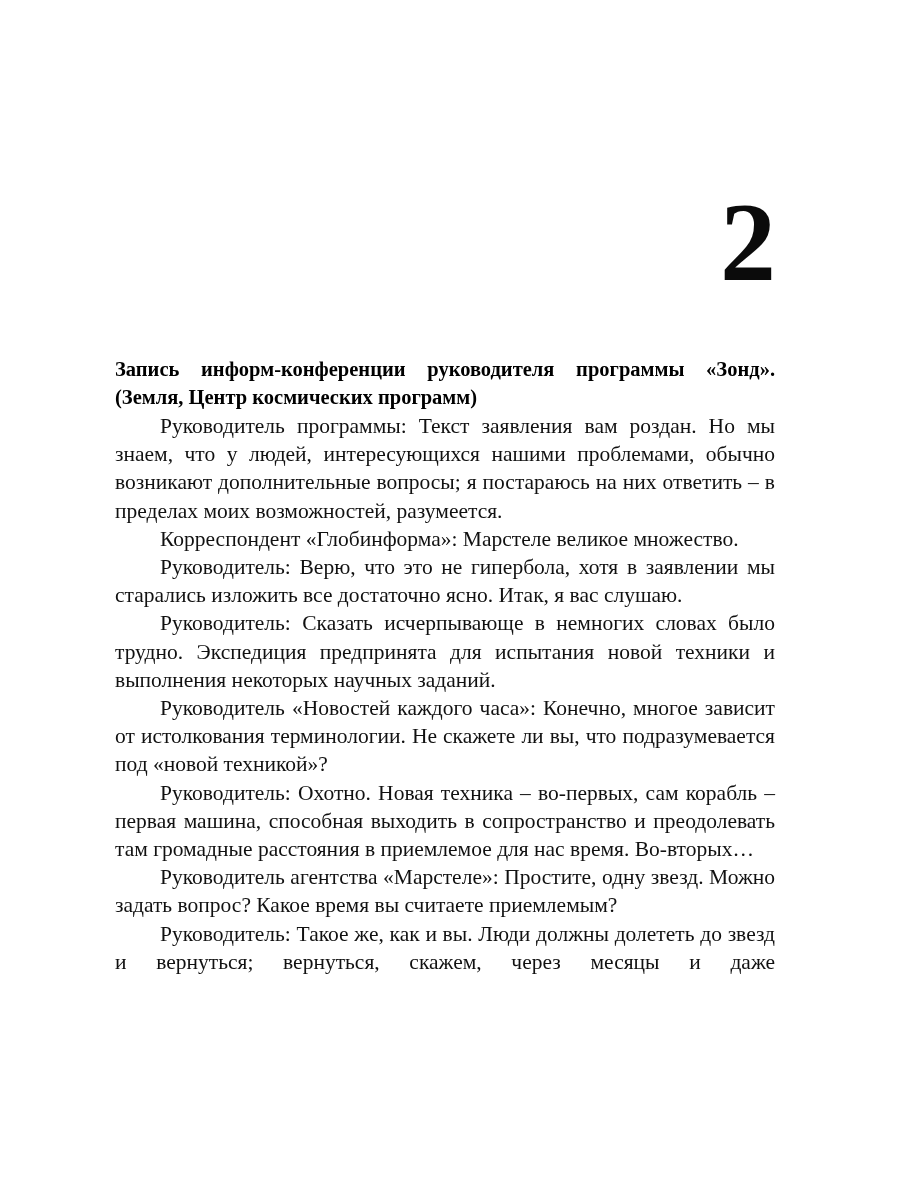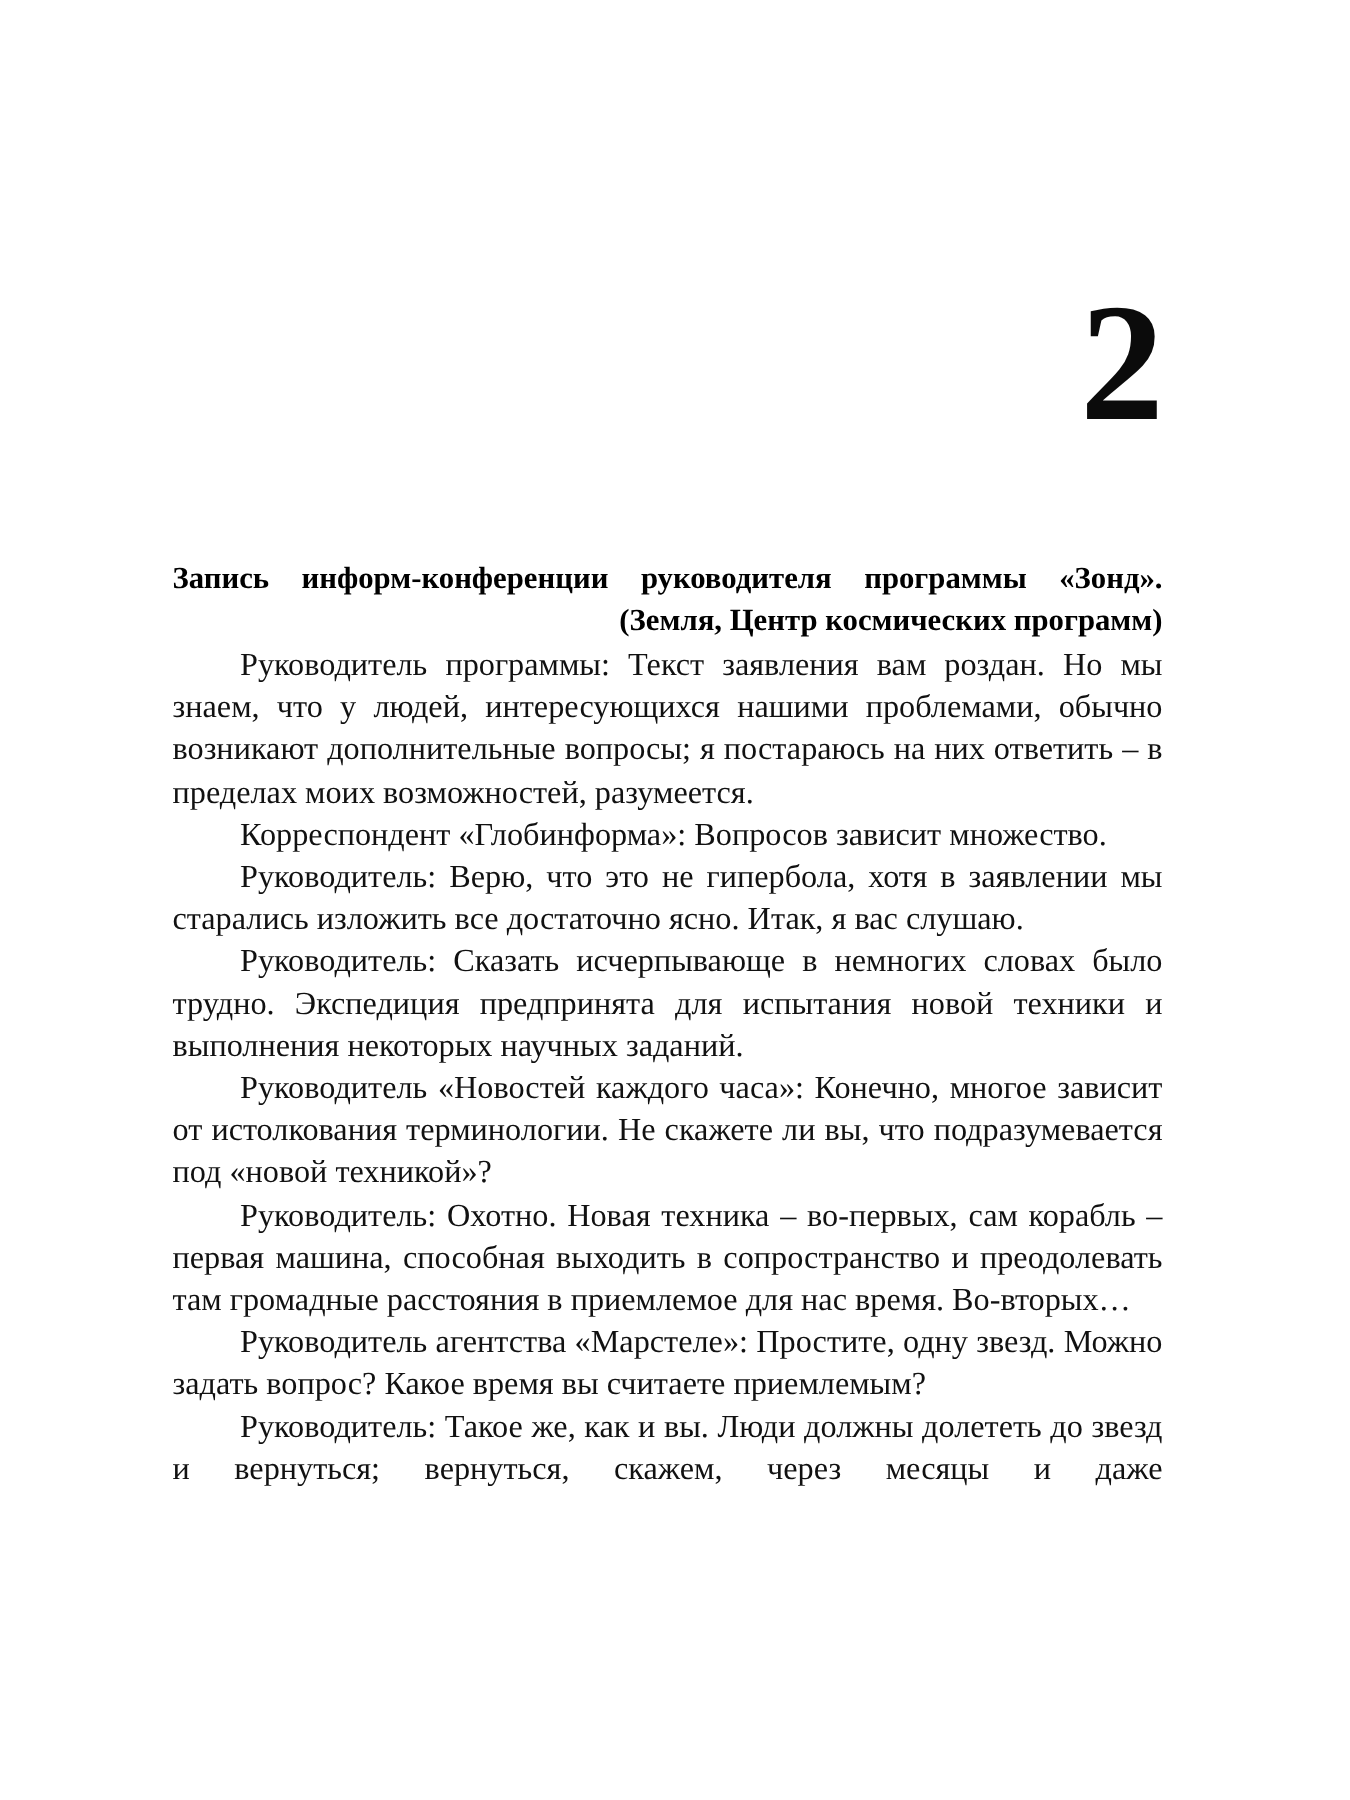--- a/index.html
+++ b/index.html
@@ -32,41 +32,41 @@
     font-size: 112px;
     line-height: 112px;
     letter-spacing: -1px;
     color: #0b0b0b;
   }
 
   
   .text-column {
     position: absolute;
     left: 115px;
-    top: 373px;
+    top: 356px;
     width: 660px;
   }
 
   .chapter-heading {
     font-weight: bold;
     font-size: 20.5px;
     line-height: 27.5px;
     text-align: center;
     margin: 0 0 1px 0;
     color: #000;
   }
   .chapter-heading .head-line-1 {
     display: block;
     text-align: justify;
     text-align-last: justify;
     white-space: nowrap;
   }
   .chapter-heading .head-line-2 {
     display: block;
-    text-align: right;
+    text-align: left;
   }
 
   .para {
     margin: 0;
     font-size: 21.5px;
     line-height: 28.2px;
     text-align: justify;
     text-indent: 45px;
     hyphens: manual;
     color: #111;
@@ -92,21 +92,21 @@
     <div class="chapter-heading">
       <span class="head-line-1">Запись информ-конференции руководителя программы «Зонд».</span>
       <span class="head-line-2">(Земля, Центр космических программ)</span>
     </div>
 
     <p class="para">
       <span class="speaker">Руководитель программы:</span><span> Текст заявления вам роздан. Но мы знаем, что у людей, интересующихся нашими проблемами, обычно возникают дополнительные вопросы; я постараюсь на них ответить – в пределах моих возможностей, разумеется.</span>
     </p>
 
     <p class="para">
-      <span class="speaker">Корреспондент «Глобинформа»:</span><span> Вопросов зависит множество.</span>
+      <span class="speaker">Корреспондент «Глобинформа»:</span><span> Марстеле великое множество.</span>
     </p>
 
     <p class="para">
       <span class="speaker">Руководитель:</span><span> Верю, что это не гипербола, хотя в заявлении мы старались изложить все достаточно ясно. Итак, я вас слушаю.</span>
     </p>
 
 
     <p class="para">
       <span class="speaker">Руководитель:</span><span> Сказать исчерпывающе в немногих словах было трудно. Экспедиция предпринята для испытания новой техники и выполнения некоторых научных заданий.</span>
     </p>

